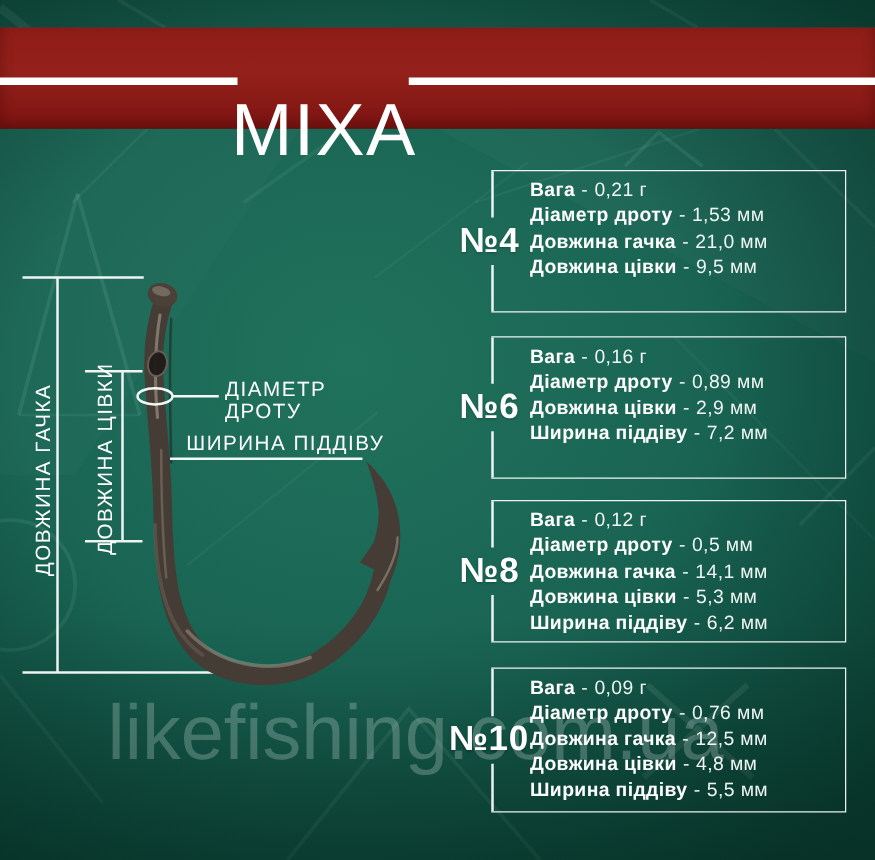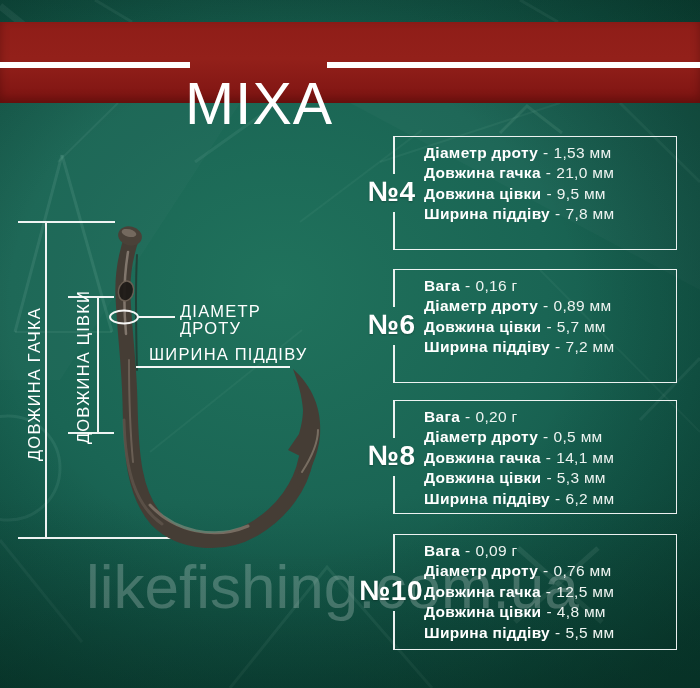--- a/index.html
+++ b/index.html
@@ -136,43 +136,43 @@
     <text class="mlabel" x="180" y="317">ДІАМЕТР</text>
     <text class="mlabel" x="180" y="334">ДРОТУ</text>
     <text class="mlabel" x="149" y="360">ШИРИНА ПІДДІВУ</text>
   </svg>
 
   <div class="specbox b1">
     <div class="lseg t"></div>
     <div class="lseg b"></div>
     <div class="num">№4</div>
     <div class="rows">
+        <div class="row"><b>Вага</b><span class="dash">-</span><span class="val">0,21 г</span></div>
         <div class="row"><b>Діаметр дроту</b><span class="dash">-</span><span class="val">1,53 мм</span></div>
         <div class="row"><b>Довжина гачка</b><span class="dash">-</span><span class="val">21,0 мм</span></div>
         <div class="row"><b>Довжина цівки</b><span class="dash">-</span><span class="val">9,5 мм</span></div>
-        <div class="row"><b>Ширина піддіву</b><span class="dash">-</span><span class="val">7,8 мм</span></div>
       </div>
   </div>
   <div class="specbox b2">
     <div class="lseg t"></div>
     <div class="lseg b"></div>
     <div class="num">№6</div>
     <div class="rows">
         <div class="row"><b>Вага</b><span class="dash">-</span><span class="val">0,16 г</span></div>
         <div class="row"><b>Діаметр дроту</b><span class="dash">-</span><span class="val">0,89 мм</span></div>
-        <div class="row"><b>Довжина цівки</b><span class="dash">-</span><span class="val">5,7 мм</span></div>
+        <div class="row"><b>Довжина цівки</b><span class="dash">-</span><span class="val">2,9 мм</span></div>
         <div class="row"><b>Ширина піддіву</b><span class="dash">-</span><span class="val">7,2 мм</span></div>
       </div>
   </div>
   <div class="specbox b3">
     <div class="lseg t"></div>
     <div class="lseg b"></div>
     <div class="num">№8</div>
     <div class="rows">
-        <div class="row"><b>Вага</b><span class="dash">-</span><span class="val">0,20 г</span></div>
+        <div class="row"><b>Вага</b><span class="dash">-</span><span class="val">0,12 г</span></div>
         <div class="row"><b>Діаметр дроту</b><span class="dash">-</span><span class="val">0,5 мм</span></div>
         <div class="row"><b>Довжина гачка</b><span class="dash">-</span><span class="val">14,1 мм</span></div>
         <div class="row"><b>Довжина цівки</b><span class="dash">-</span><span class="val">5,3 мм</span></div>
         <div class="row"><b>Ширина піддіву</b><span class="dash">-</span><span class="val">6,2 мм</span></div>
       </div>
   </div>
   <div class="specbox b4">
     <div class="lseg t"></div>
     <div class="lseg b"></div>
     <div class="num">№10</div>

